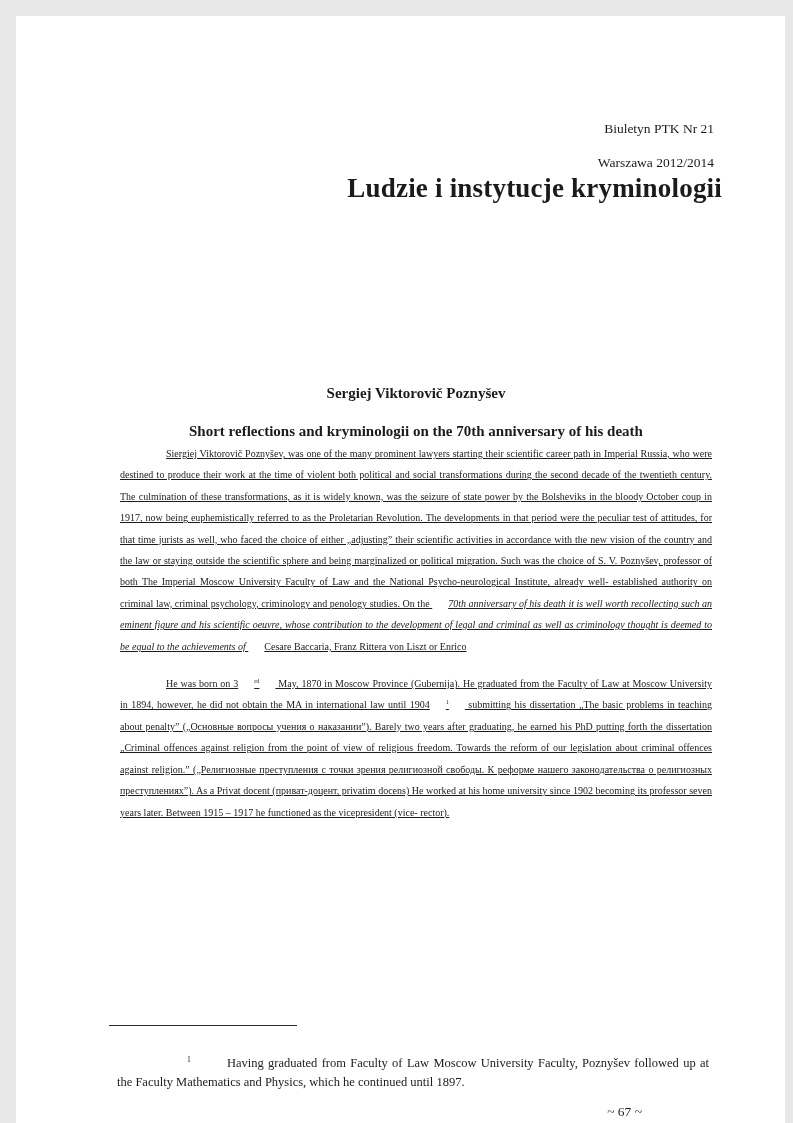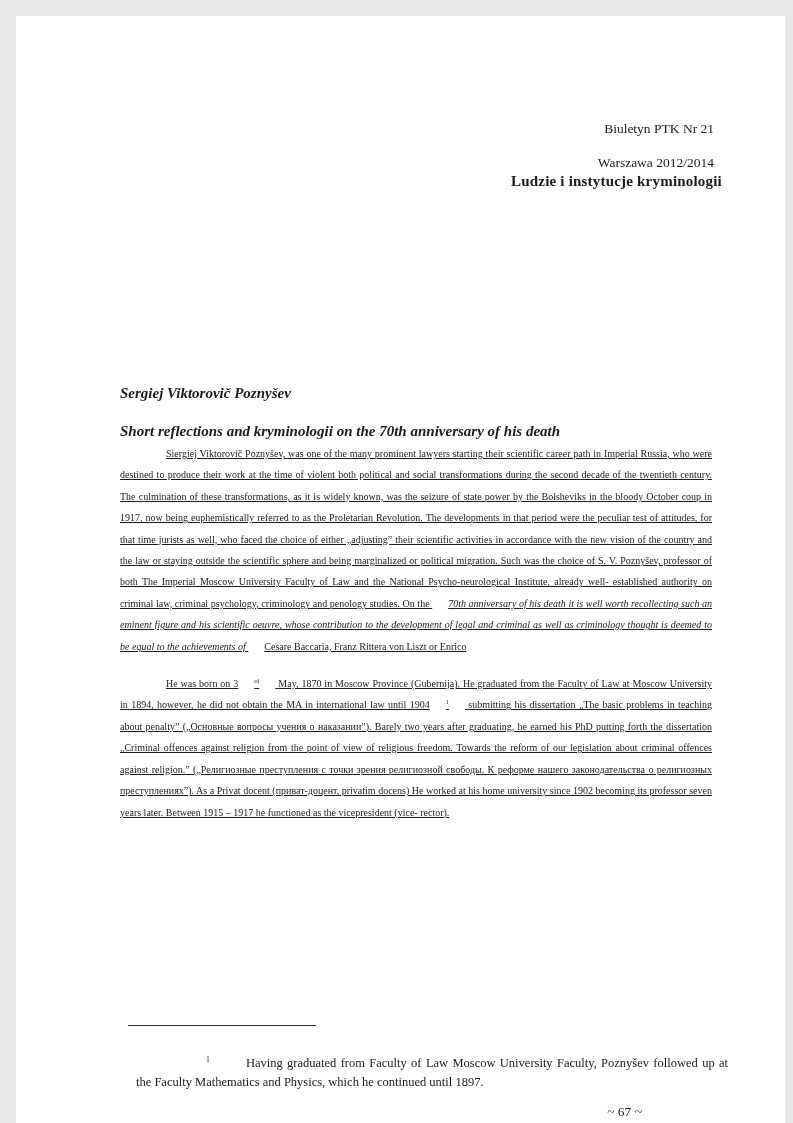--- a/index.html
+++ b/index.html
@@ -22,21 +22,21 @@
     text-align: right;
     font-size: 13.5px;
     line-height: 17.5px;
   }
   .doc-title {
     position: absolute;
     top: 149px;
     left: 88px;
     width: 626px;
     text-align: right;
-    font-size: 15px;
+    font-size: 27px;
     font-weight: bold;
     letter-spacing: 0.2px;
   }
   .author-block {
     position: absolute;
     top: 245px;
     left: 88px;
     width: 624px;
     font-size: 15px;
     line-height: 21.5px;
@@ -49,46 +49,45 @@
     font-style: italic;
     text-align: justify;
     text-indent: 38px;
     line-height: 23.5px;
   }
   .article-heading {
     position: absolute;
     top: 351px;
     left: 88px;
     width: 624px;
-    text-align: left;
+    text-align: center;
     font-weight: bold;
     font-size: 15px;
     line-height: 21.5px;
-    font-style: italic;
   }
   .body-text {
     position: absolute;
     top: 411px;
     left: 88px;
     width: 624px;
     font-size: 10px;
     line-height: 21.4px;
     text-align: justify;
     text-decoration: underline;
   }
   .body-text p { text-indent: 38px; }
   .body-text sup, .footnote sup {
     font-size: 0.62em;
     vertical-align: super;
     line-height: 0;
   }
   .footnote {
     position: absolute;
     top: 1001px;
-    left: 104px;
+    left: 85px;
     width: 624px;
   }
   .footnote-rule {
     width: 188px;
     border-top: 1.6px solid #2a2a2a;
     margin-bottom: 4px;
   }
   .footnote-text {
     font-size: 12.5px;
     line-height: 18.5px;

